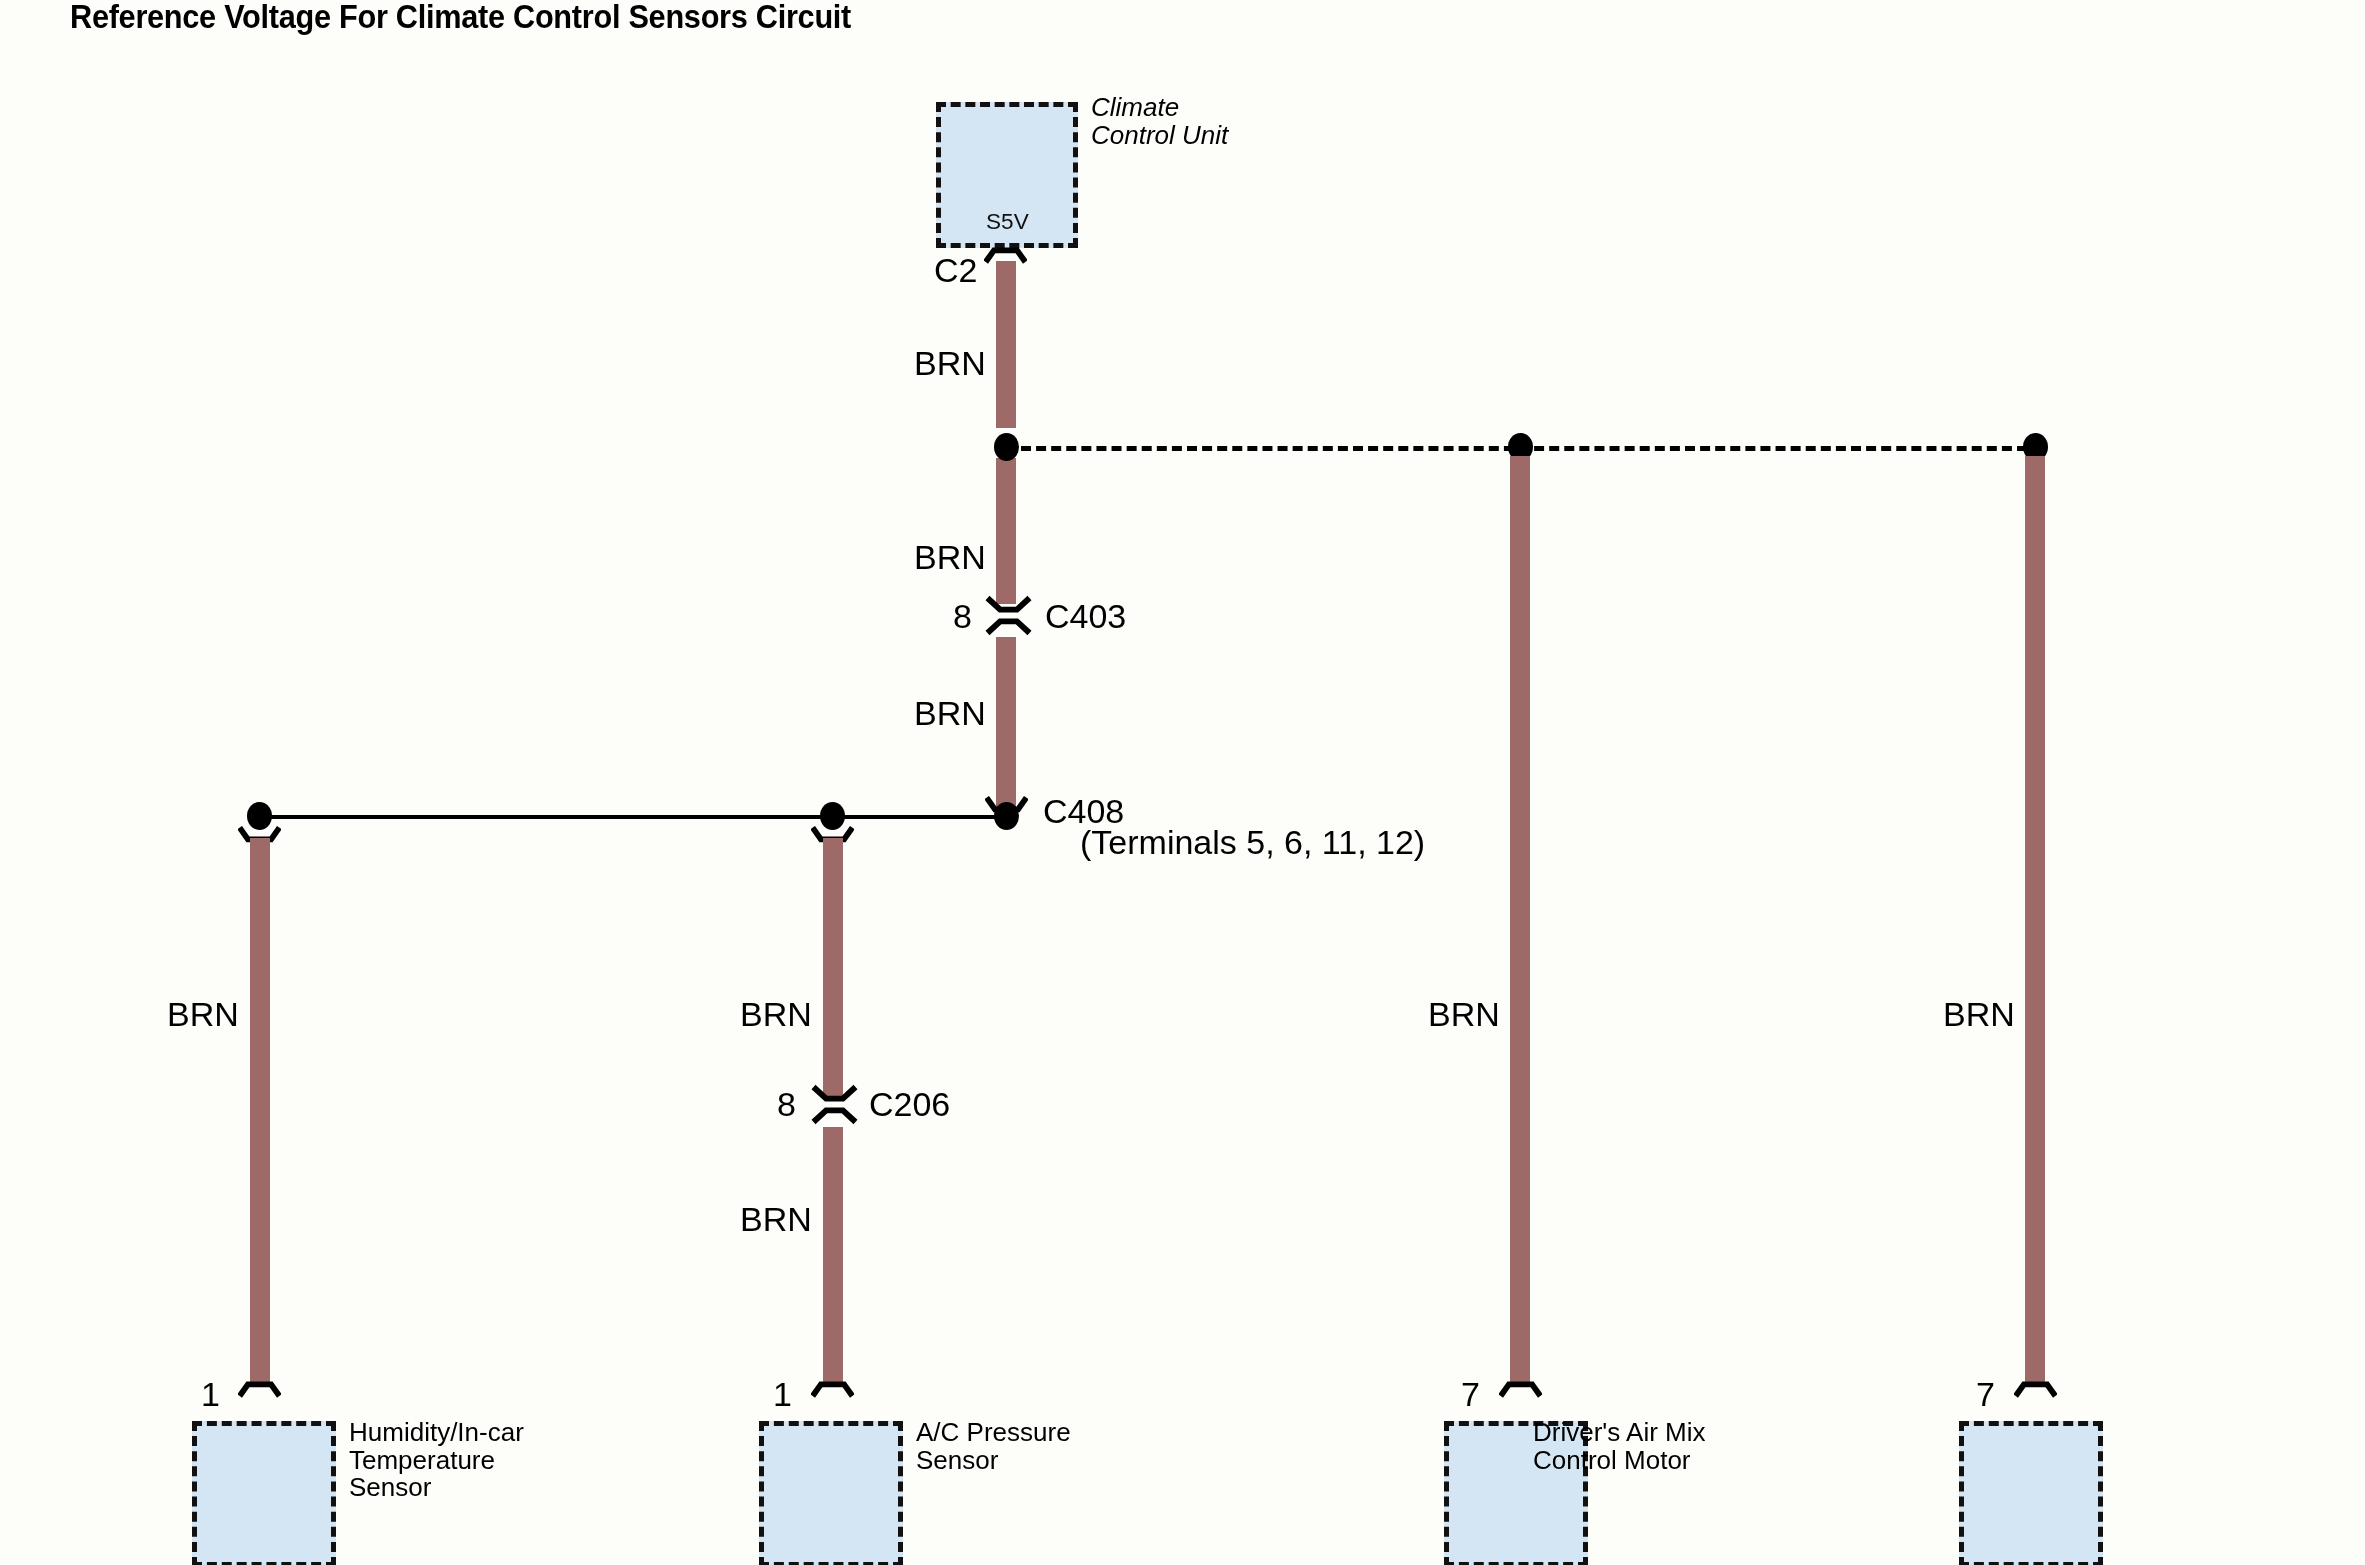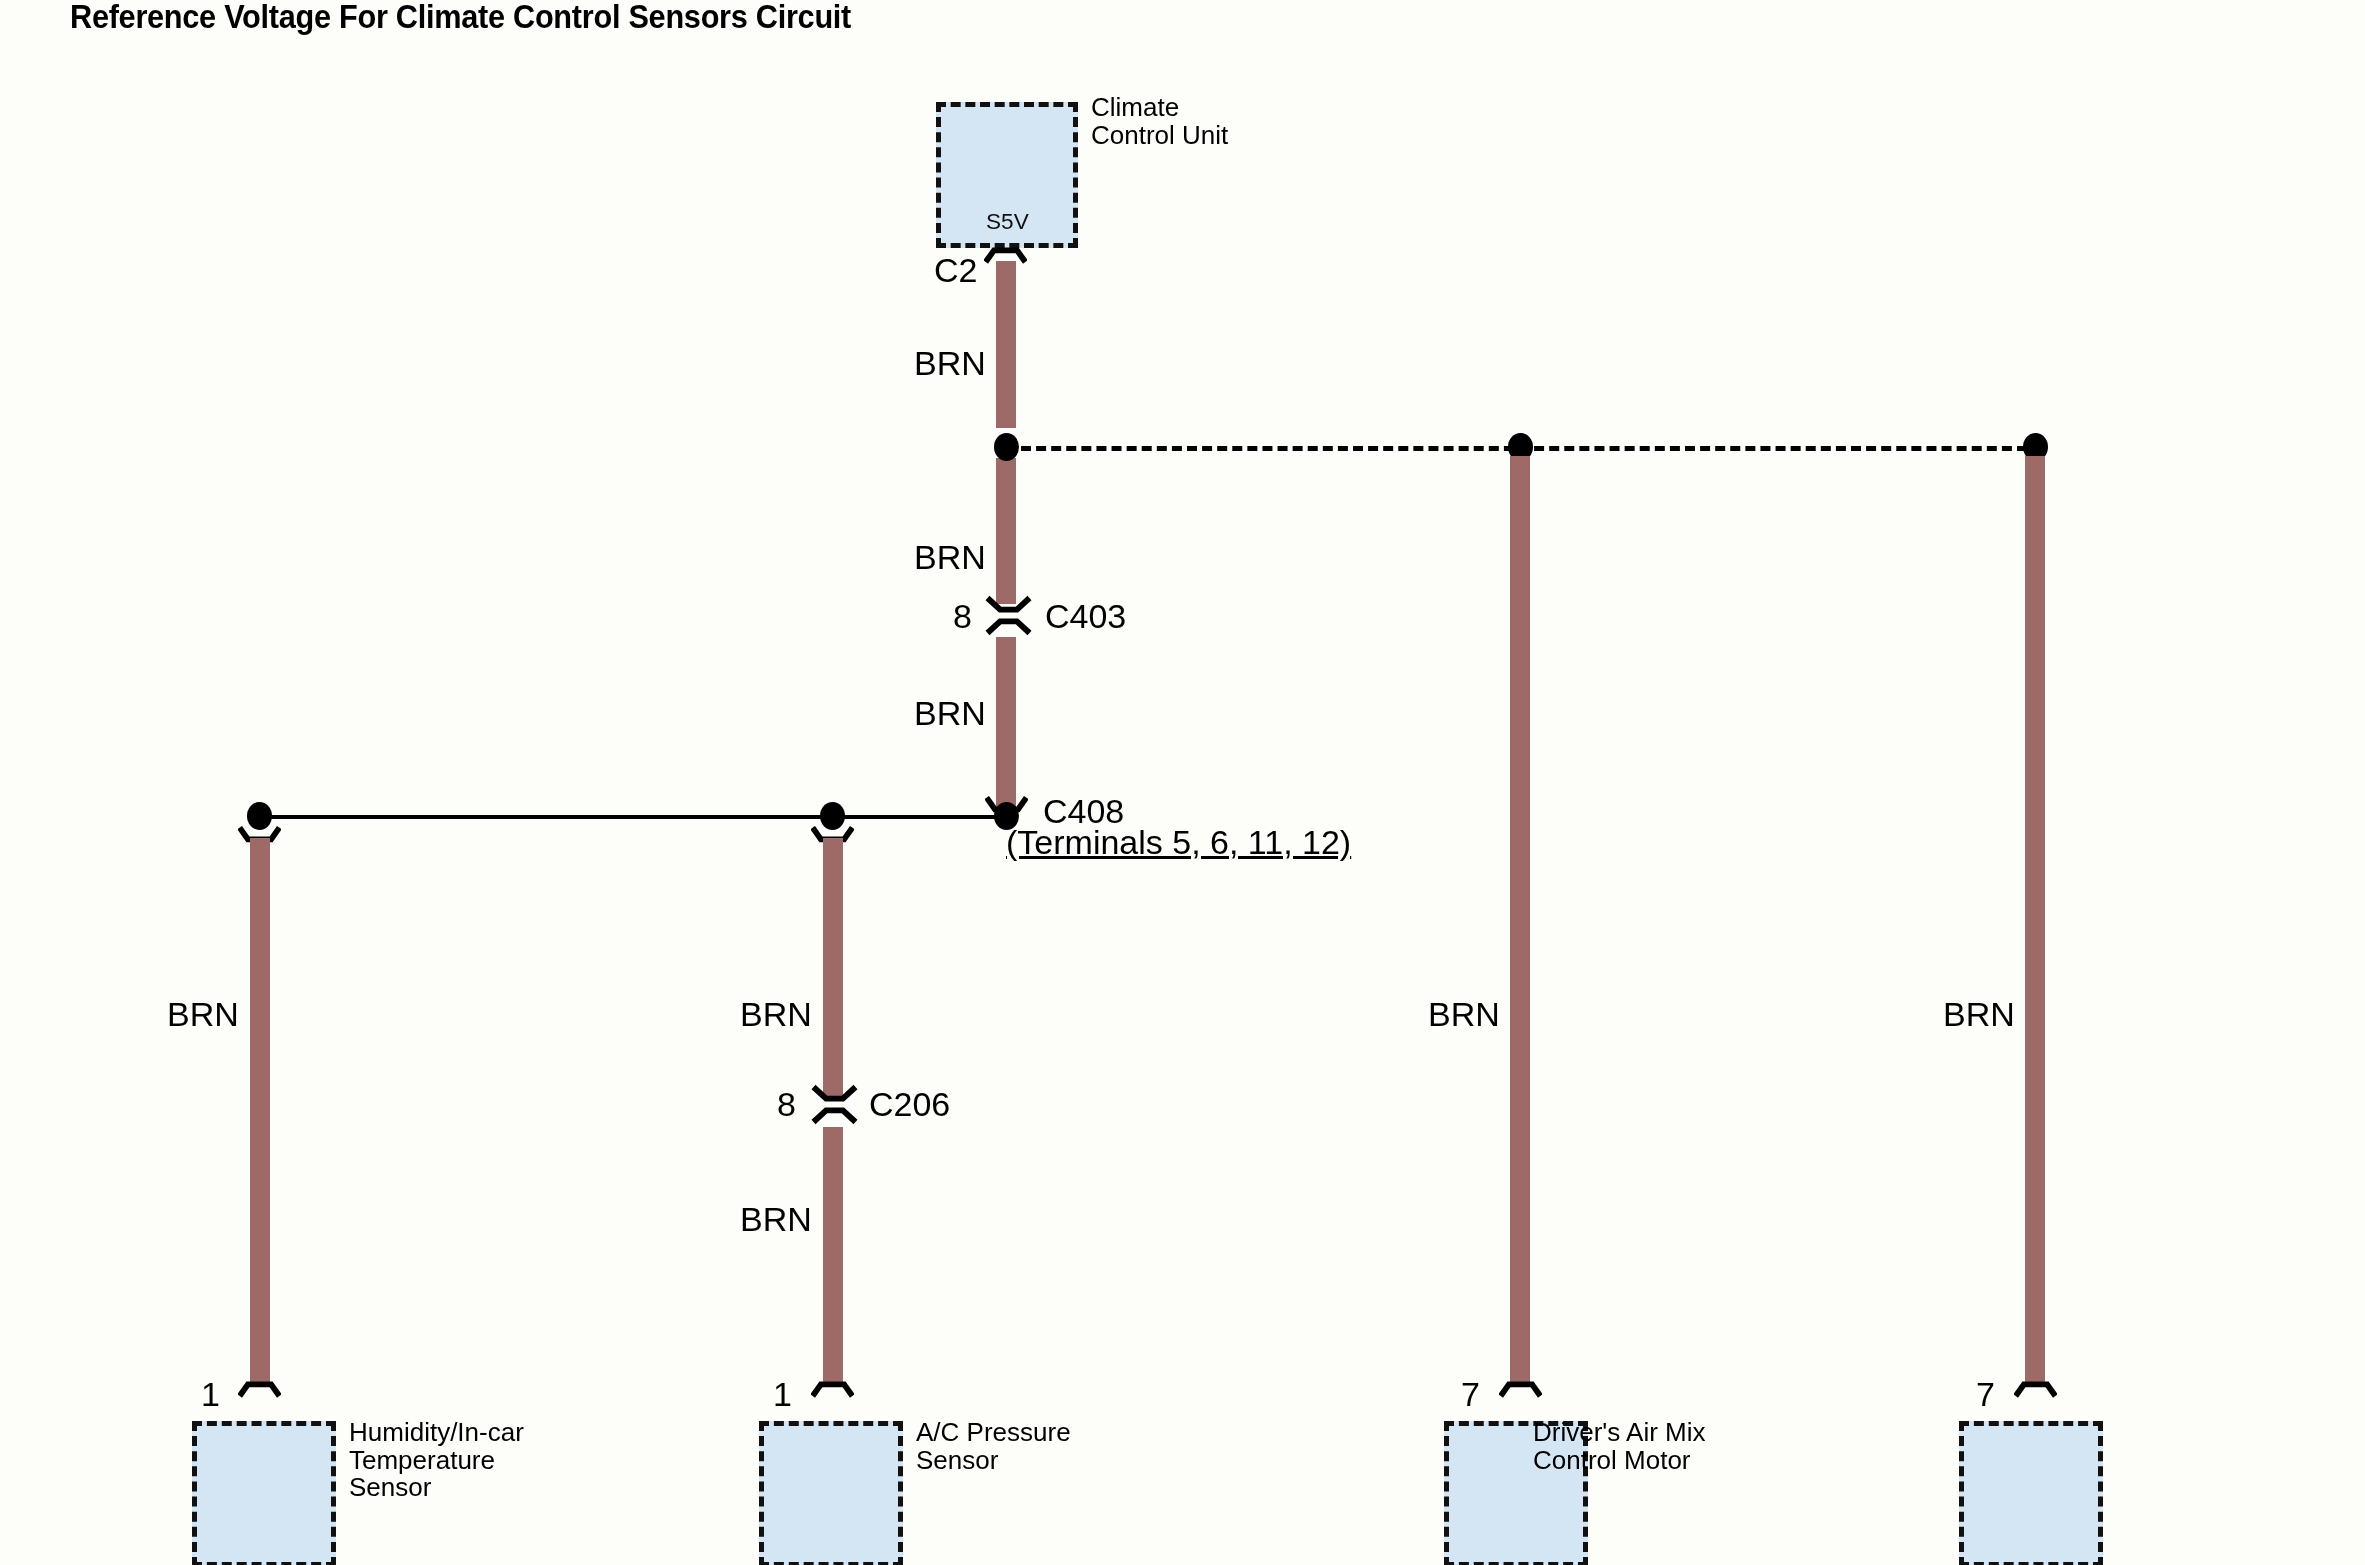--- a/index.html
+++ b/index.html
@@ -107,21 +107,21 @@
 </style>
 </head>
 <body>
 
 <div id="canvas">
 
   <div class="diagram-title">Reference Voltage For Climate Control Sensors Circuit</div>
 
   <div class="comp-box" style="left:936px; top:102px; width:142px; height:146px;"></div>
   <div class="comp-inner-label" style="left:986px; top:209px;">S5V</div>
-  <div class="comp-name" style="left:1091px; top:94px;">Climate
+  <div class="comp-name" style="left:1091px; top:94px;font-style:italic;">Climate
 Control Unit</div>
 
   <div class="cap" style="left:984px; top:247px;">
     <svg viewBox="0 0 52 20" preserveAspectRatio="none">
       <path d="M2 18 L12 4 L40 4 L50 18" fill="none" stroke="#000" stroke-width="7" stroke-linejoin="miter"></path>
     </svg>
   </div>
   <div class="lbl" style="left:934px; top:251px;">C2</div>
 
   <div class="wire-v" style="left:996px; top:261px; height:167px;"></div>
@@ -141,21 +141,21 @@
 
   <div class="wire-v" style="left:996px; top:637px; height:180px;"></div>
   <div class="lbl" style="left:914px; top:694px;">BRN</div>
 
   <div class="cap" style="left:985px; top:796px;">
     <svg viewBox="0 0 52 20" preserveAspectRatio="none">
       <path d="M2 2 L12 16 L40 16 L50 2" fill="none" stroke="#000" stroke-width="7" stroke-linejoin="miter"></path>
     </svg>
   </div>
   <div class="lbl" style="left:1043px; top:792px;">C408</div>
-  <div class="lbl" style="left:1006px; top:823px;text-decoration:underline;">(Terminals 5, 6, 11, 12)</div>
+  <div class="lbl" style="left:1080px; top:823px;">(Terminals 5, 6, 11, 12)</div>
 
   <div class="line-dashed" style="left:1021px; top:446px; width:1006px;"></div>
 
   <div class="dot" style="left:994px; top:433px;"></div>
   <div class="dot" style="left:1508px; top:433px;"></div>
   <div class="dot" style="left:2023px; top:433px;"></div>
 
   <div class="line-solid" style="left:259px; top:815px; width:752px;"></div>
   <div class="dot" style="left:247px; top:802px;"></div>
   <div class="dot" style="left:820px; top:802px;"></div>

